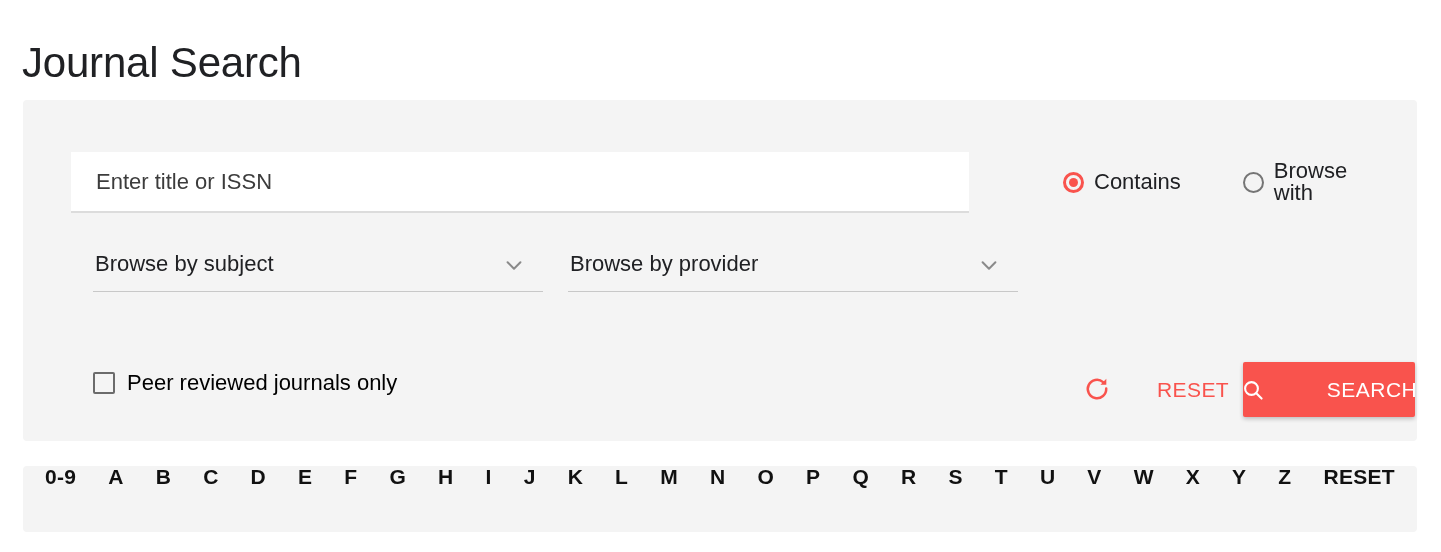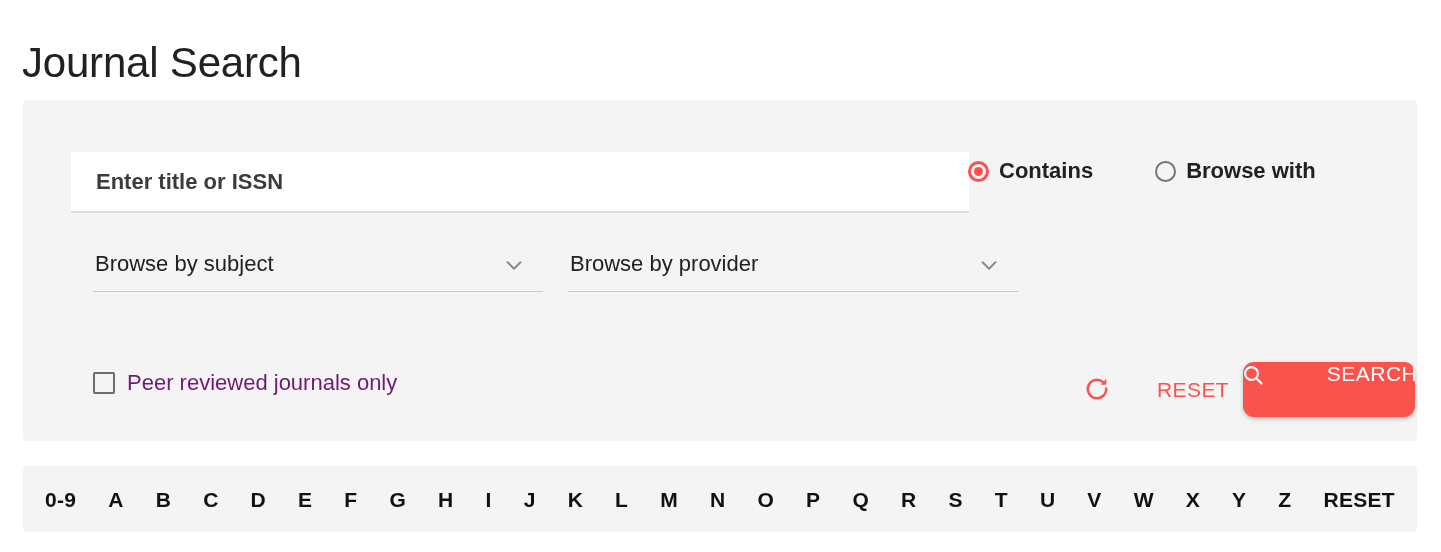--- a/index.html
+++ b/index.html
@@ -61,34 +61,32 @@
     height: 61px;
     background: #ffffff;
     border: none;
     border-bottom: 2px solid #dcdcdc;
     box-sizing: border-box;
     padding: 0 0 0 25px;
     font-family: "Liberation Sans", sans-serif;
     font-size: 22px;
     color: #202124;
     outline: none;
-    font-weight: bold;
   }
   .text-input::placeholder {
     color: #3c3c3c;
     opacity: 1;
   }
 
   .radio-group {
     position: absolute;
-    left: 897px;
+    left: 992px;
     top: 8px;
     display: flex;
-    align-items: flex-end;
-    font-weight: bold;
+    align-items: center;
   }
   .radio-option {
     display: flex;
     align-items: center;
     margin-right: 62px;
     cursor: pointer;
   }
   .radio-option:last-child { margin-right: 0; }
 
   .radio-mark {
@@ -178,21 +176,21 @@
     height: 22px;
     border: 2px solid #6b6b6b;
     border-radius: 2px;
     box-sizing: border-box;
     background: transparent;
     flex: 0 0 auto;
   }
   .checkbox-label {
     margin-left: 12px;
     font-size: 22px;
-    color: #701a75;
+    color: #000000;
     line-height: 22px;
   }
 
   .reset-button {
     position: absolute;
     left: 1005px;
     top: 8px;
     display: flex;
     align-items: center;
     background: transparent;
@@ -217,23 +215,24 @@
   }
 
   .search-button {
     position: absolute;
     left: 1172px;
     top: 0;
     width: 172px;
     height: 55px;
     background: #f9534d;
     border: none;
-    border-radius: 11px;
+    border-radius: 2px;
     box-shadow: 0 2px 4px rgba(0,0,0,0.22);
     display: flex;
+    align-items: center;
     justify-content: center;
     cursor: pointer;
     font-family: "Liberation Sans", sans-serif;
     gap: 48px;
   }
   .search-icon {
     width: 24px;
     height: 24px;
     flex: 0 0 auto;
   }
@@ -249,21 +248,20 @@
   
   .alpha-bar {
     position: absolute;
     left: 23px;
     top: 466px;
     width: 1394px;
     height: 66px;
     background: #f4f4f4;
     border-radius: 4px;
     display: flex;
-    align-items: center;
     justify-content: space-between;
     padding: 0 22px;
     box-sizing: border-box;
   }
   .alpha-item {
     font-size: 21px;
     font-weight: bold;
     color: #111111;
     letter-spacing: 0.3px;
     text-decoration: none;

